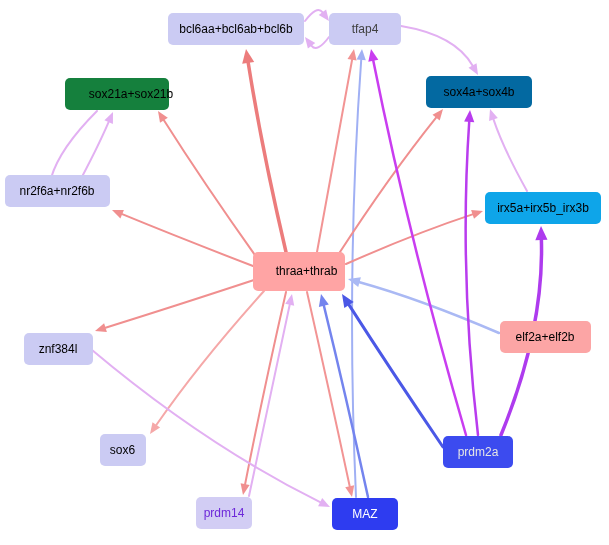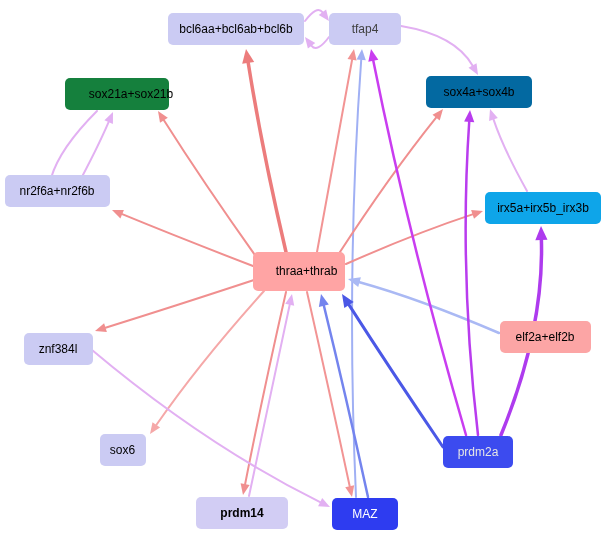--- a/index.html
+++ b/index.html
@@ -174,20 +174,20 @@
       </div>
       <div class="node" style="left: 499.5px; top: 321px; width: 91px; height: 32px; background: #fca5a5; color: rgb(0, 0, 0);">
         <span>elf2a+elf2b</span>
       </div>
       <div class="node" style="left: 87.5px; top: 434px; width: 46px; height: 32px; background: rgb(203, 203, 243); color: rgb(0, 0, 0); margin-left: 12px;">
         <span>sox6</span>
       </div>
       <div class="node" style="left: 443px; top: 436px; width: 70px; height: 32px; background: rgb(60, 75, 239); color: #e5e5e5;">
         <span>prdm2a</span>
       </div>
-      <div class="node" style="left: 196px; top: 497px; width: 92px; height: 32px; background: rgb(210, 205, 244); color: #000000; font-weight: bold;">
+      <div class="node" style="left: 196px; top: 497px; width: 56px; height: 32px; background: rgb(210, 205, 244); color: #6d28d9;">
         <span>prdm14</span>
       </div>
       <div class="node" style="left: 332px; top: 498px; width: 66px; height: 32px; background: rgb(46, 60, 240); color: rgb(255, 255, 255);">
         <span>MAZ</span>
       </div>
     </div>
 </div>
 
 </body></html>

